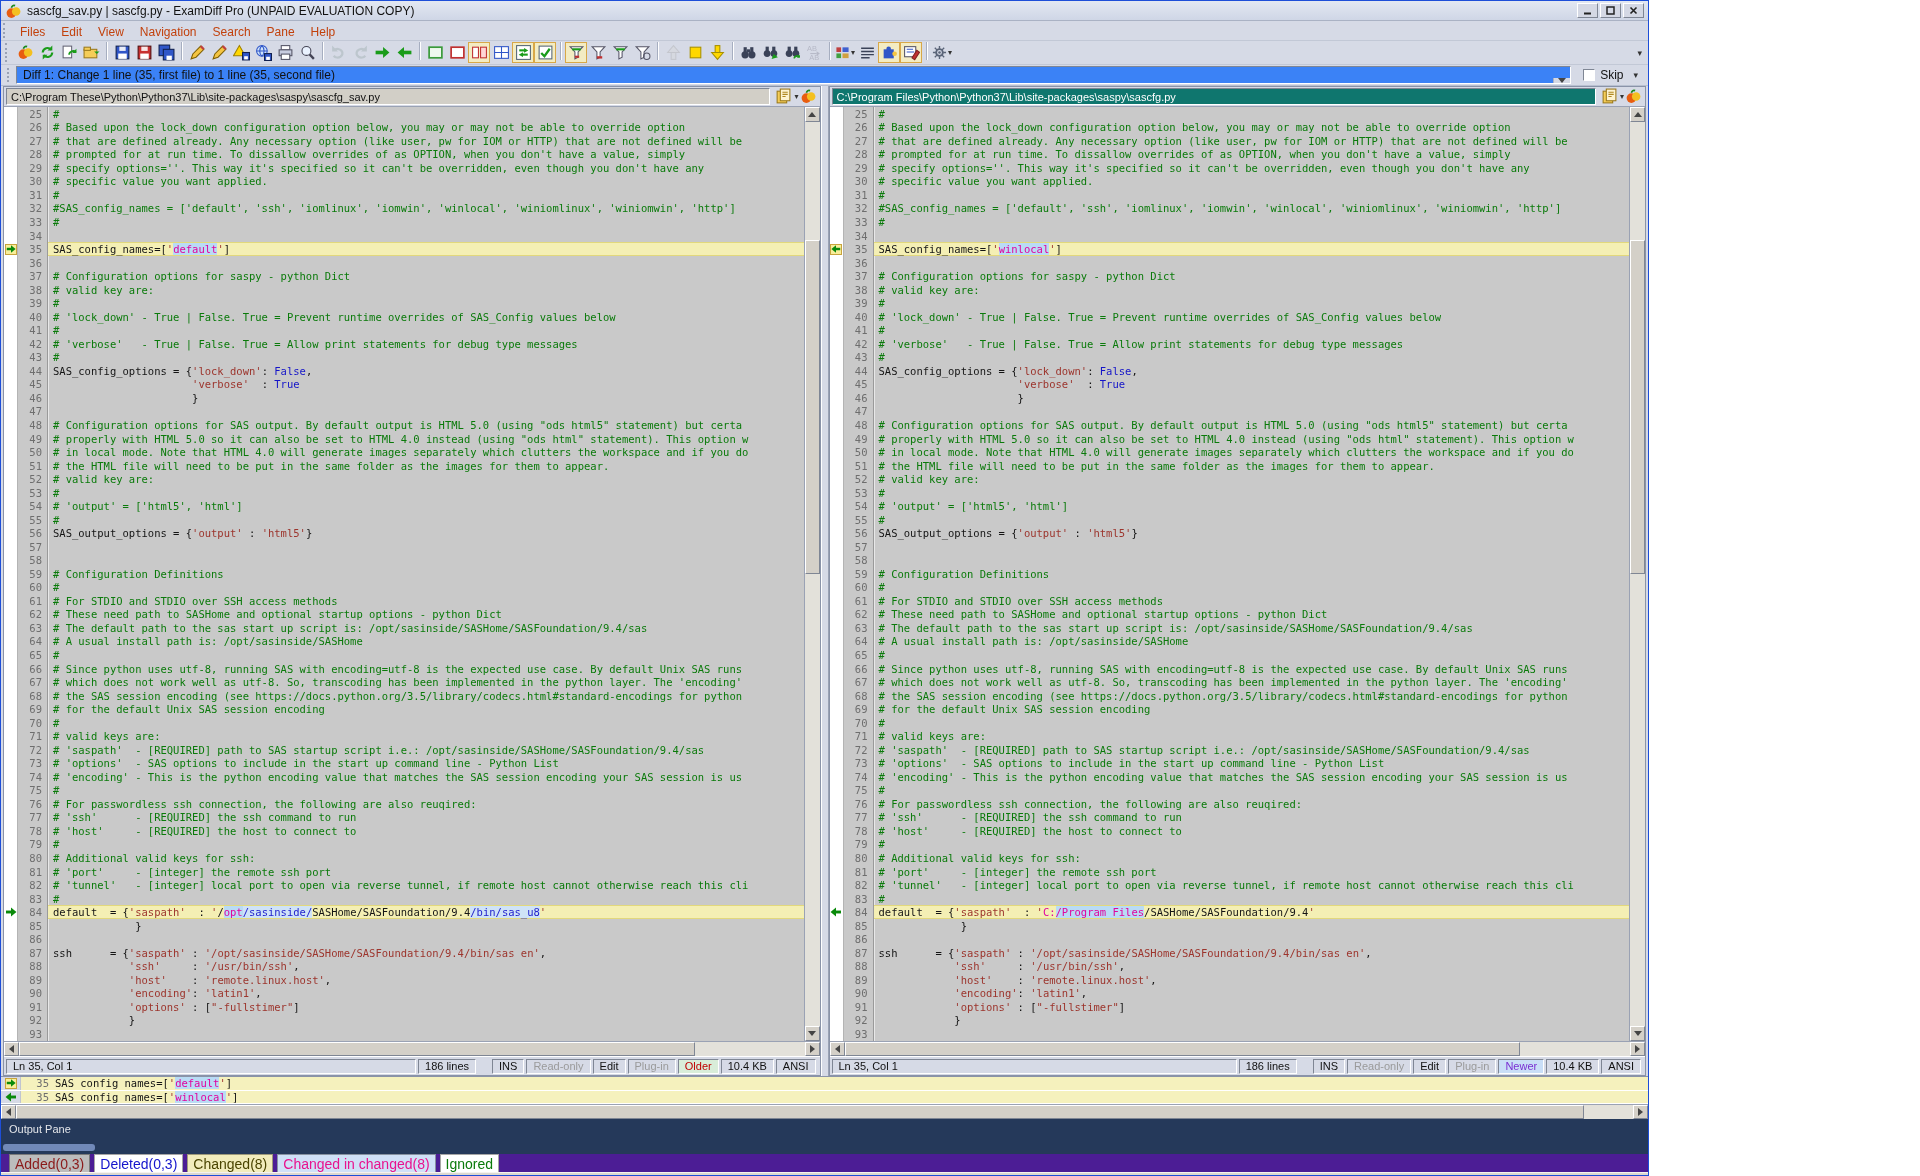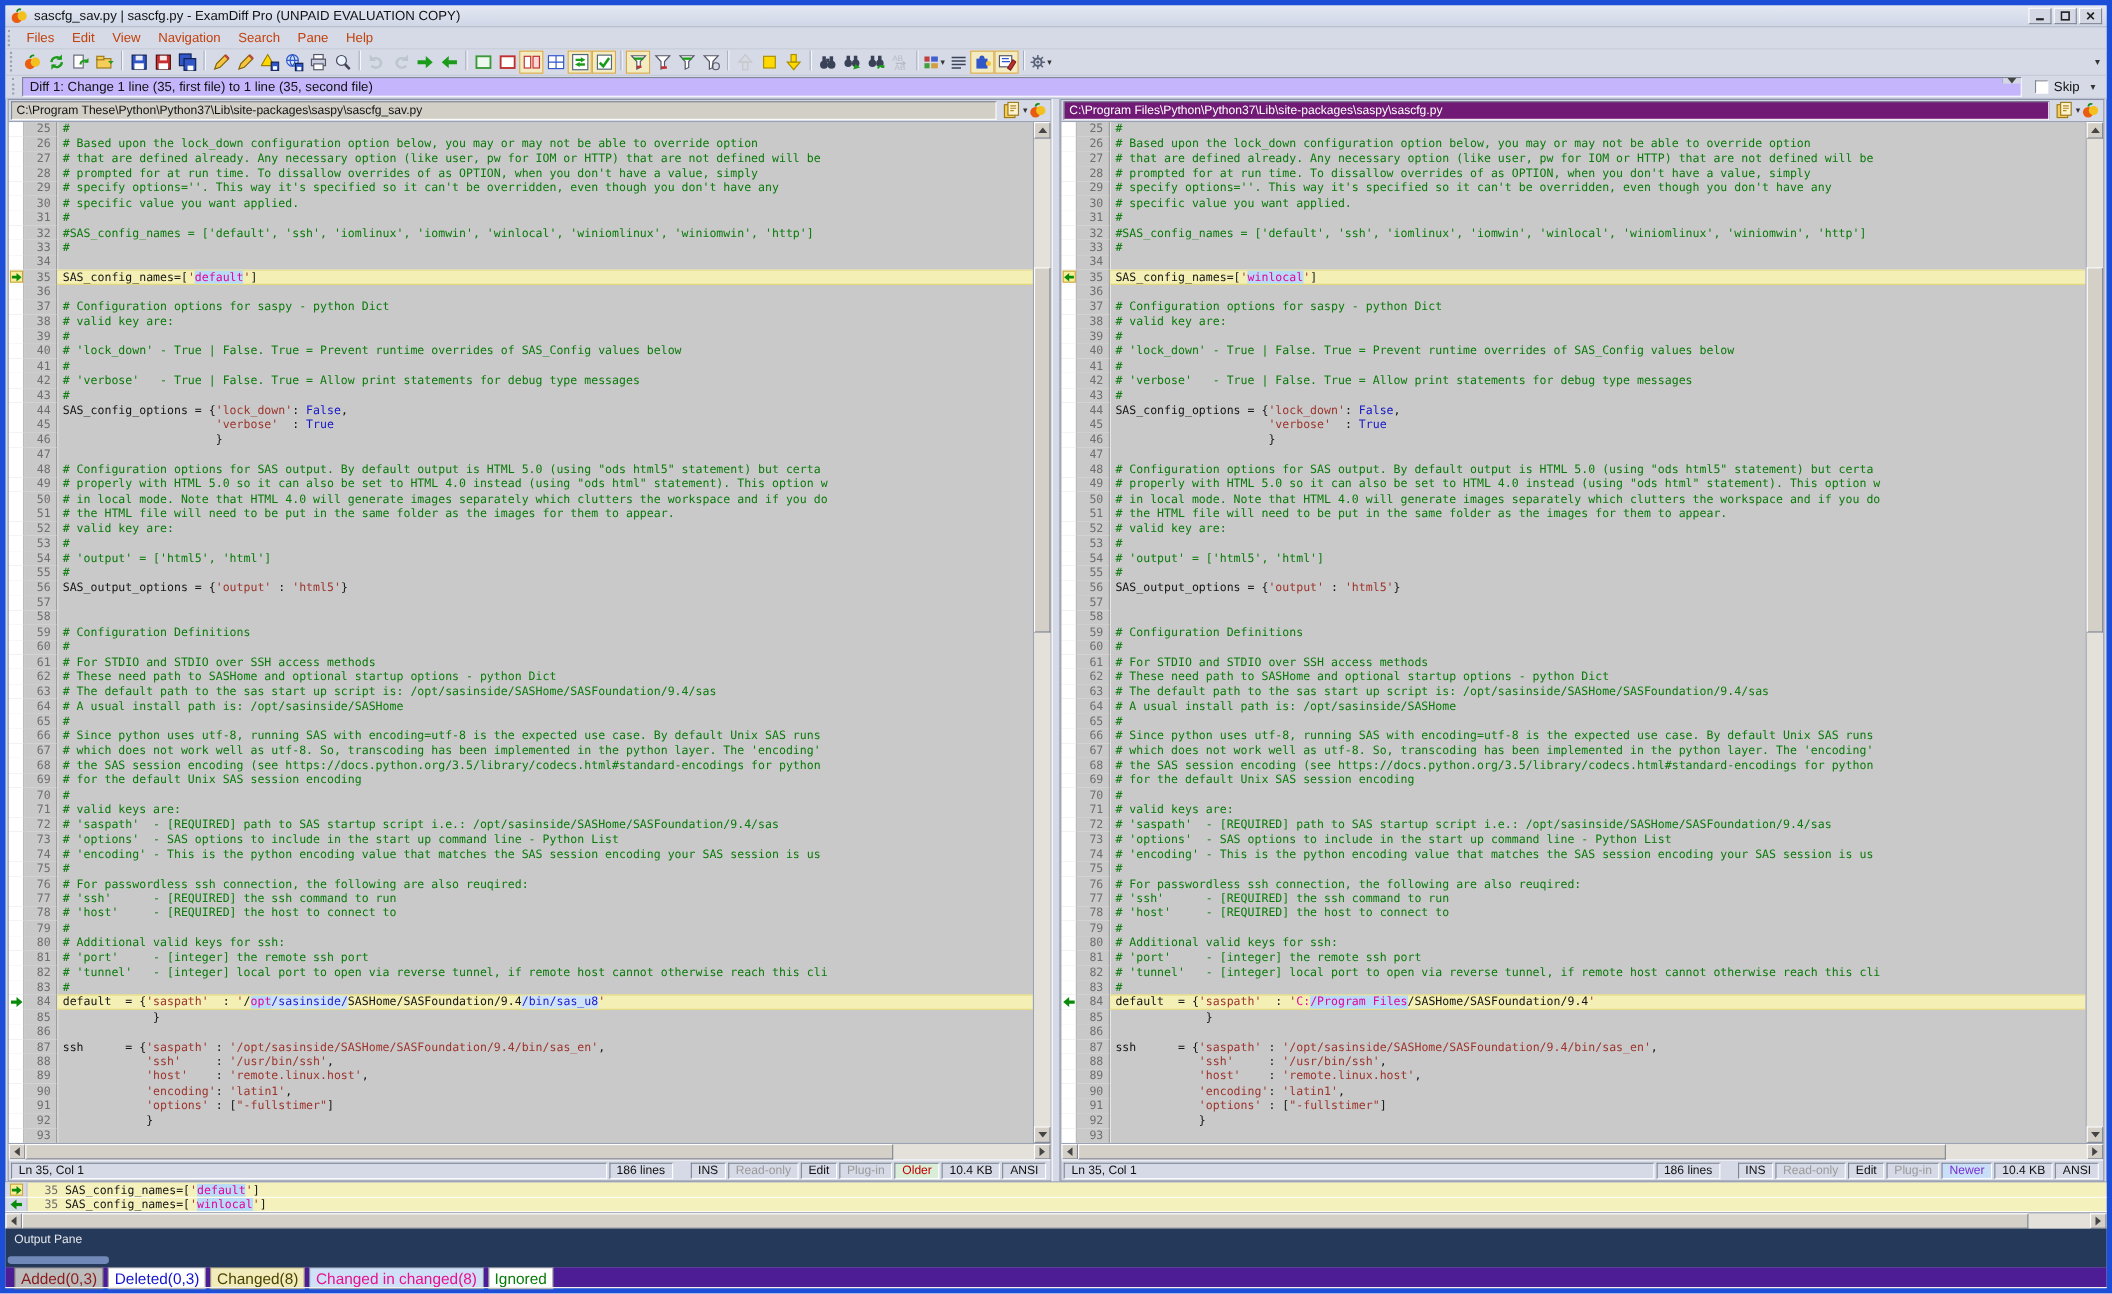--- a/index.html
+++ b/index.html
@@ -1,18 +1,18 @@
 <!DOCTYPE html>
 <html><head>
 <meta charset="utf-8">
 <style>
   * { box-sizing: border-box; margin: 0; padding: 0; }
   html,body { width:1920px; height:1176px; overflow:hidden; }
   body { font-family:"Liberation Sans", sans-serif; }
-  .win { width:1920px; height:1176px; display:flex; flex-direction:column; background:#d6dae6; border:5px solid #1d4ed8; }
+  .win { width:1649px; height:1176px; display:flex; flex-direction:column; background:#d6dae6; border:1px solid #1d4ed8; }
 
   
   .titlebar { height:20px; display:flex; align-items:center; padding:0 4px; background:linear-gradient(#e3e8f2,#cfd6e6); border-bottom:1px solid #aab2c4; }
   .titlebar .ticon { width:16px; height:16px; margin-right:6px; }
   .titlebar .ttext { font-size:12px; color:#111; flex:1; white-space:nowrap; overflow:hidden; }
   .capbtn { width:21px; height:15px; margin-left:2px; background:#d4d8e4; border:1px solid; border-color:#fff #7f8694 #7f8694 #fff; display:flex; align-items:center; justify-content:center; }
   .capbtn svg { display:block; }
 
   
   .grip { width:5px; height:80%; margin:auto 4px auto 2px; border-left:2px dotted #9aa2b4; }
@@ -22,36 +22,36 @@
   .toolbar { height:24px; display:flex; align-items:center; background:#d6dae6; border-bottom:1px solid #c2c8d6; padding-left:2px; }
   .tbtn { width:22px; height:21px; display:flex; align-items:center; justify-content:center; border:1px solid transparent; margin:0 0px; }
   .tbtn.pressed { background:#f3ecc3; border-color:#d8a848; }
   .tbtn.disabled { opacity:.40; }
   .tsep { width:1px; height:18px; background:#a6aec0; margin:0 4px; box-shadow:1px 0 0 #fff; }
   .tcaret { font-size:8px; color:#333; margin-left:1px; }
   .chevron { margin-left:auto; margin-right:6px; font-size:9px; color:#333; }
 
   
   .diffbar { height:21px; display:flex; align-items:center; background:#d6dae6; border-bottom:1px solid #b8c0d0; padding:1px 4px; }
-  .combo { flex:1; height:18px; display:flex; align-items:flex-start; border:1px solid; border-color:#7f8694 #fff #fff #7f8694; background:#c4b5fd; }
+  .combo { flex:1; height:18px; display:flex; align-items:flex-end; border:1px solid; border-color:#7f8694 #fff #fff #7f8694; background:#3b82f6; }
   .combo .ctext { flex:1; font-size:12px; color:#111; padding:1px 6px; white-space:nowrap; overflow:hidden; }
   .combo .cdd { width:17px; background:#d4d8e4; border-left:1px solid #aab2c4; display:flex; align-items:center; justify-content:center; }
   .skipwrap { display:flex; align-items:center; margin-left:12px; }
   .cb { width:12px; height:12px; background:#fff; border:1px solid; border-color:#7f8694 #fff #fff #7f8694; margin-right:5px; }
   .skiplabel { font-size:12px; color:#111; margin-right:10px; }
 
   
   .main { height:990px; display:flex; padding:0 2px; }
   .pane { flex:1; display:flex; flex-direction:column; min-width:0; border:1px solid #8a93a8; background:#c9c9c9; }
   .splitter { width:8px; background:#d6dae6; border-left:1px solid #fff; border-right:1px solid #9aa2b4; }
 
   .phead { height:20px; display:flex; align-items:center; background:#d6dae6; padding:1px 2px; border-bottom:1px solid #9aa2b4; }
   .ppath { flex:1; height:17px; font-size:11px; padding:2px 4px; white-space:nowrap; overflow:hidden; border:1px solid; border-color:#7f8694 #fff #fff #7f8694; }
   .ppath.inactive { background:#d2cfc7; color:#111; }
-  .ppath.active { background:#701a75; color:#fff; }
+  .ppath.active { background:#0f766e; color:#fff; }
   .pheadicons { display:flex; align-items:center; margin-left:4px; }
   .pheadicons .tbtn { width:19px; }
 
   .codewrap { flex:1; display:flex; min-height:0; position:relative; }
   .codearea { flex:1; display:flex; flex-direction:column; min-width:0; }
   .crow { flex:1 1 0; min-height:0; display:flex; align-items:center; font-family:"DejaVu Sans Mono", monospace; font-size:10.5px; white-space:pre; }
   .cmargin { width:14px; align-self:stretch; background:#fff; border-right:1px solid #b4b4b4; position:relative; flex:none; display:flex; align-items:center; justify-content:center; }
   .cnum { width:30px; flex:none; text-align:right; padding-right:5px; color:#6e6e6e; align-self:stretch; display:flex; align-items:center; justify-content:flex-end; background:#c9c9c9; border-right:1px solid #9a9a9a; box-shadow:1px 0 0 #e8e8e8; }
   .ctxt { flex:1; min-width:0; overflow:hidden; padding-left:5px; align-self:stretch; display:flex; align-items:center; }
   .ctxt.chg { background:#f4efb4; box-shadow:inset 0 1px 0 #e2d87c, inset 0 -1px 0 #e2d87c; }

